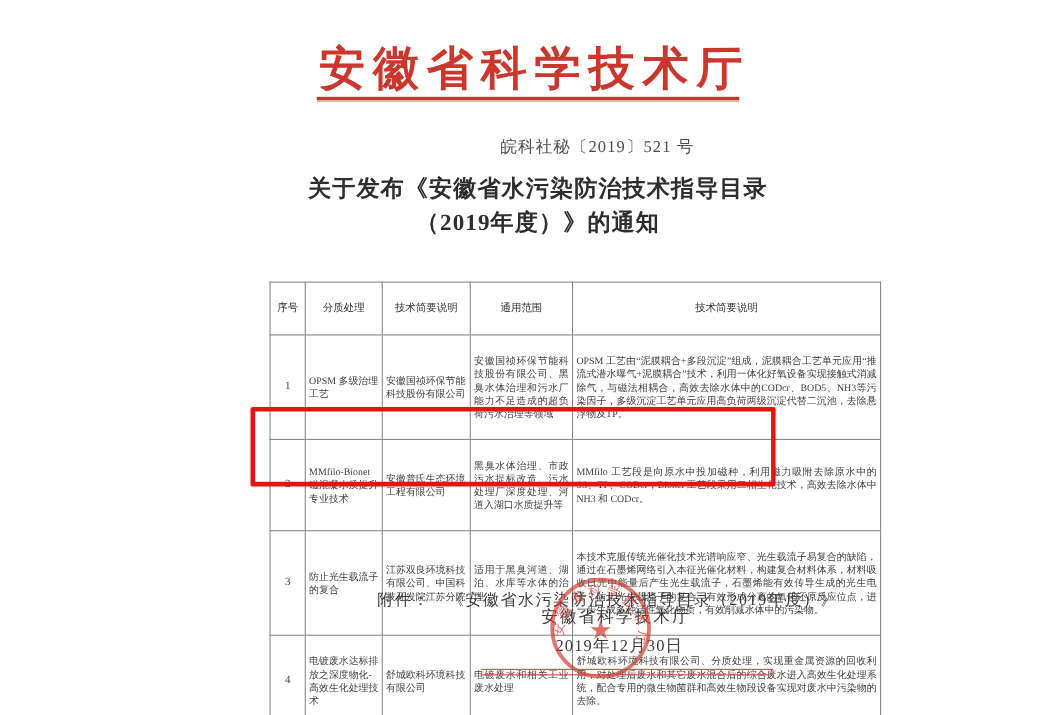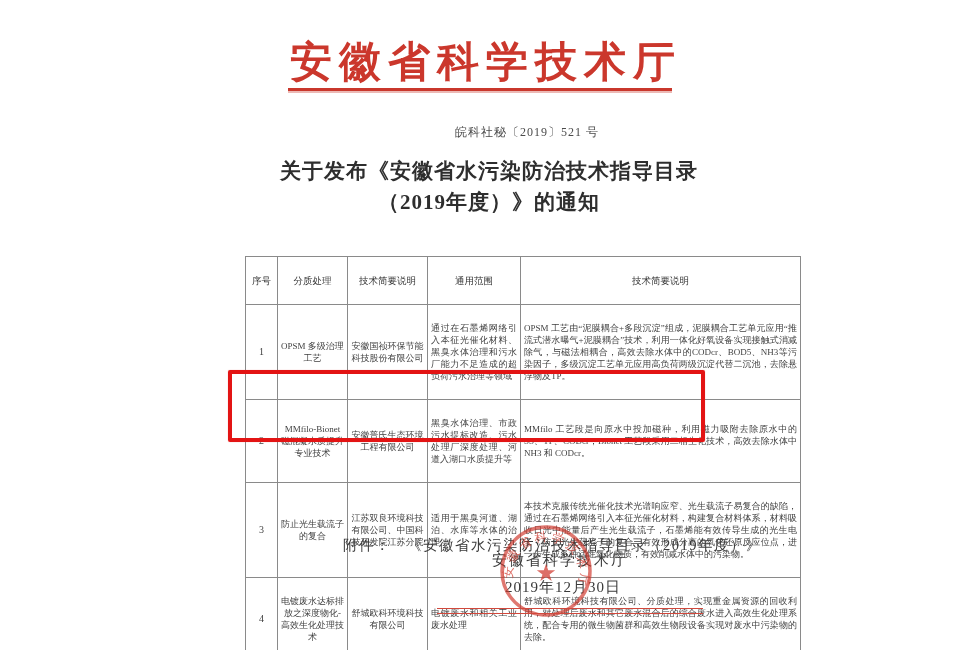--- a/index.html
+++ b/index.html
@@ -11,38 +11,38 @@
   
   .letterhead{
     top:34px;left:0;width:960px;text-align:center;
     font-size:42px;font-weight:bold;color:#cb372c;letter-spacing:7px;
     transform:translateX(6px);
   }
   .header-rule{
     top:88px;left:288px;width:384px;height:3px;background:#c9372c;
     box-shadow:0 2px 0 rgba(201,55,44,.35);
   }
-  .doc-number{top:124px;left:455px;font-size:12px;color:#4a4a4a;letter-spacing:1px;}
+  .doc-number{top:124px;left:455px;font-size:15px;color:#4a4a4a;letter-spacing:1px;}
   .notice-title{
     top:156px;left:0;width:960px;text-align:center;transform:translateX(9px);
     font-size:21px;font-weight:bold;color:#2e2e2e;line-height:31px;letter-spacing:1px;
     white-space:pre-line;
   }
   
   table.techtable{
     top:256px;left:245px;position:absolute;border-collapse:collapse;table-layout:fixed;
     width:555px;font-size:9px;line-height:12px;color:#3f3f3f;
   }
   table.techtable th,table.techtable td{
     border:1px solid #8a8a8a;padding:17px 3px;vertical-align:middle;
     overflow:hidden;
   }
   table.techtable th{font-weight:normal;font-size:9.5px;text-align:center;height:13px;color:#333;}
   td.c-no{text-align:center;font-size:10px;}
-  td.c-name,td.c-provider{text-align:center;}
+  td.c-name,td.c-provider{text-align:left;}
   td.c-scope,td.c-desc{text-align:justify;text-justify:inter-ideograph;}
   tr.r1{height:62px;} tr.r2{height:48px;} tr.r3{height:68px;} tr.r4{height:62px;}
   
   .highlight-box{
     top:370px;left:228px;width:469px;height:64px;
     border:4px solid #e31414;border-radius:2px;pointer-events:none;
     box-shadow:0 0 1px rgba(227,20,20,.5);
   }
   .attachment{top:536px;left:303px;font-size:14.5px;color:#3a3a3a;letter-spacing:1.5px;padding-left:40px;}
   .sig-org{top:551px;left:492px;font-size:15px;color:#3a3a3a;letter-spacing:2px;}
@@ -79,21 +79,21 @@
       <th>技术简要说明</th>
       <th>通用范围</th>
       <th>技术简要说明</th>
     </tr>
   </thead>
   <tbody>
     <tr class="r1">
       <td class="c-no">1</td>
       <td class="c-name">OPSM 多级治理工艺</td>
       <td class="c-provider">安徽国祯环保节能科技股份有限公司</td>
-      <td class="c-scope">通过在石墨烯网络引入本征光催化材料、黑臭水体治理和污水厂能力不足造成的超负荷污水治理等领域</td>
+      <td class="c-scope">安徽国祯环保节能科技股份有限公司、黑臭水体治理和污水厂能力不足造成的超负荷污水治理等领域</td>
       <td class="c-desc">OPSM 工艺由“泥膜耦合+多段沉淀”组成，泥膜耦合工艺单元应用“推流式潜水曝气+泥膜耦合”技术，利用一体化好氧设备实现接触式消减除气，与磁法相耦合，高效去除水体中的CODcr、BOD5、NH3等污染因子，多级沉淀工艺单元应用高负荷两级沉淀代替二沉池，去除悬浮物及TP。</td>
     </tr>
     <tr class="r2">
       <td class="c-no">2</td>
       <td class="c-name">MMfilo-Bionet 磁混凝水质提升专业技术</td>
       <td class="c-provider">安徽普氏生态环境工程有限公司</td>
       <td class="c-scope">黑臭水体治理、市政污水提标改造、污水处理厂深度处理、河道入湖口水质提升等</td>
       <td class="c-desc">MMfilo 工艺段是向原水中投加磁种，利用磁力吸附去除原水中的 SS、TP、CODcr；Bionet 工艺段采用二相生化技术，高效去除水体中 NH3 和 CODcr。</td>
     </tr>
     <tr class="r3">

